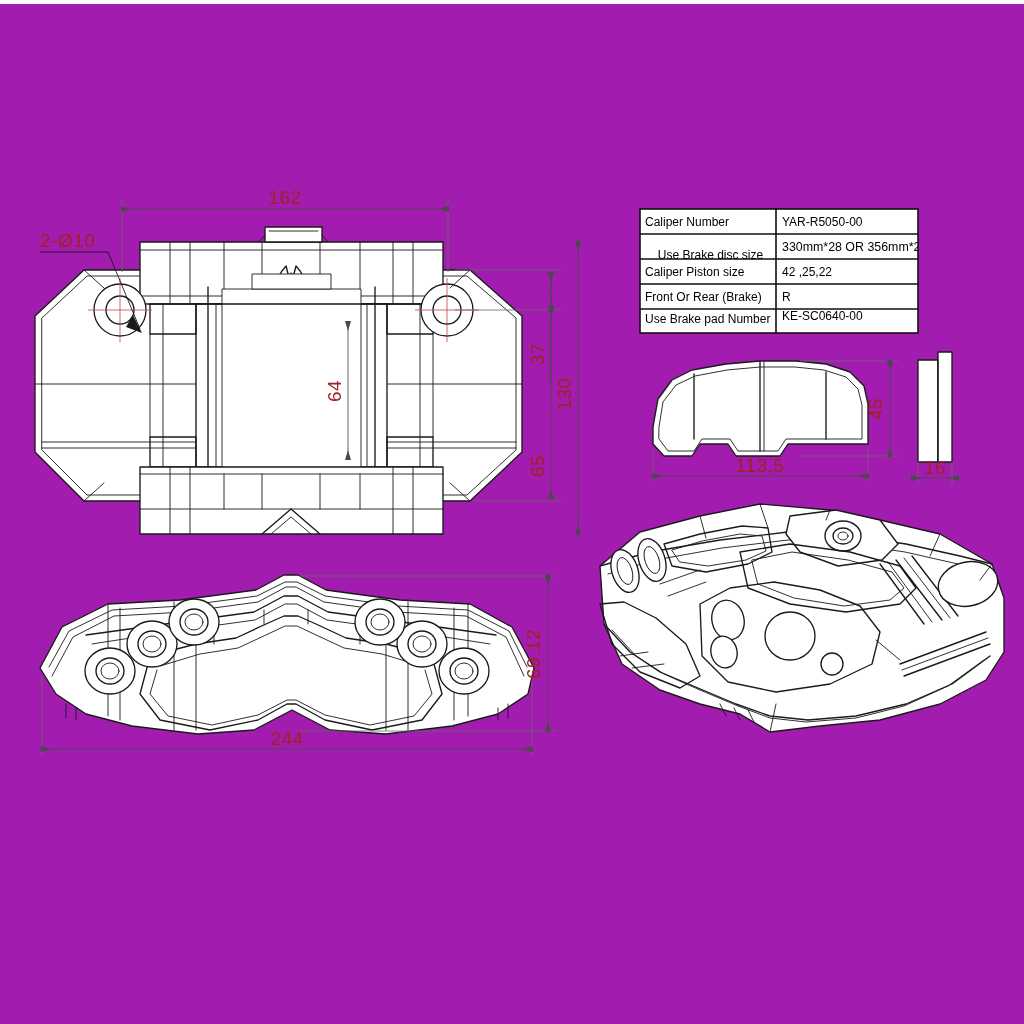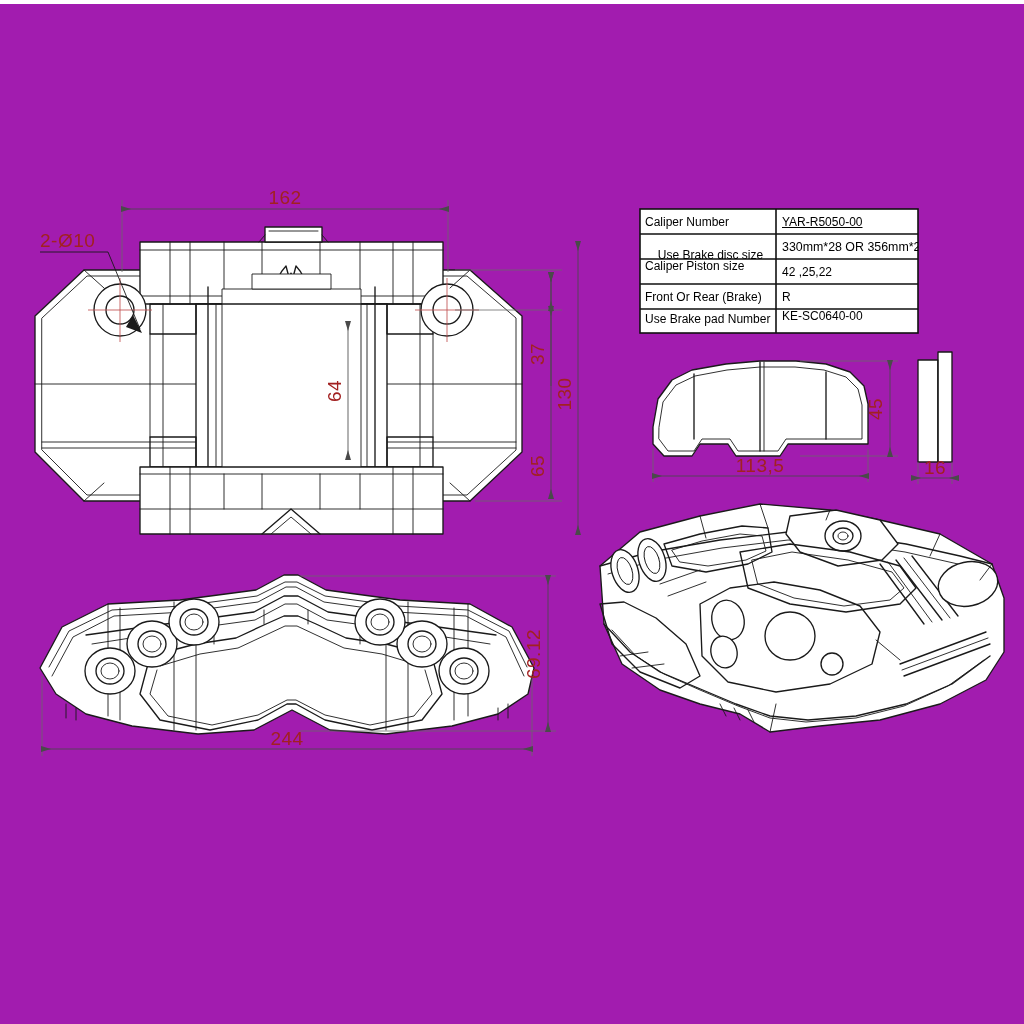--- a/index.html
+++ b/index.html
@@ -361,32 +361,32 @@
       <path class="ln-t" d="M620,652 L648,648 M632,664 L664,660"></path>
     </g>
 
   </svg>
 
   <div style="position:absolute; left:640px; top:205px; width:278px; height:124px;">
 
     <div style="position:absolute; left:0; top:0; width:136px; height:25px; display:flex; align-items:center; padding-left:5px; box-sizing:border-box;">
       <span class="tbl-txt">Caliper Number</span>
     </div>
-    <div style="position:absolute; left:137px; top:0; width:141px; height:25px; display:flex; align-items:center; padding-left:5px; box-sizing:border-box;text-decoration:underline;">
+    <div style="position:absolute; left:137px; top:0; width:141px; height:25px; display:flex; align-items:center; padding-left:5px; box-sizing:border-box;">
       <span class="tbl-txt">YAR-R5050-00</span>
     </div>
 
     <div style="position:absolute; left:0; top:25px; width:136px; height:42px; display:flex; align-items:center; padding-left:5px; box-sizing:border-box;justify-content:center;">
       <span class="tbl-txt">Use Brake disc  size</span>
     </div>
     <div style="position:absolute; left:137px; top:25px; width:141px; height:25px; display:flex; align-items:center; padding-left:5px; box-sizing:border-box; overflow:hidden;">
       <span class="tbl-txt" style="font-size:12.4px; white-space:nowrap;">330mm*28 OR 356mm*28</span>
     </div>
 
-    <div style="position:absolute; left:0; top:50px; width:136px; height:25px; display:flex; align-items:flex-start; padding-left:5px; box-sizing:border-box;">
+    <div style="position:absolute; left:0; top:50px; width:136px; height:25px; display:flex; align-items:center; padding-left:5px; box-sizing:border-box;">
       <span class="tbl-txt">Caliper Piston size</span>
     </div>
     <div style="position:absolute; left:137px; top:50px; width:141px; height:25px; display:flex; align-items:center; padding-left:5px; box-sizing:border-box;">
       <span class="tbl-txt">42 ,25,22</span>
     </div>
 
     <div style="position:absolute; left:0; top:75px; width:136px; height:25px; display:flex; align-items:center; padding-left:5px; box-sizing:border-box;border-radius:11px;">
       <span class="tbl-txt">Front Or Rear (Brake)</span>
     </div>
     <div style="position:absolute; left:137px; top:75px; width:141px; height:25px; display:flex; align-items:center; padding-left:5px; box-sizing:border-box;">

